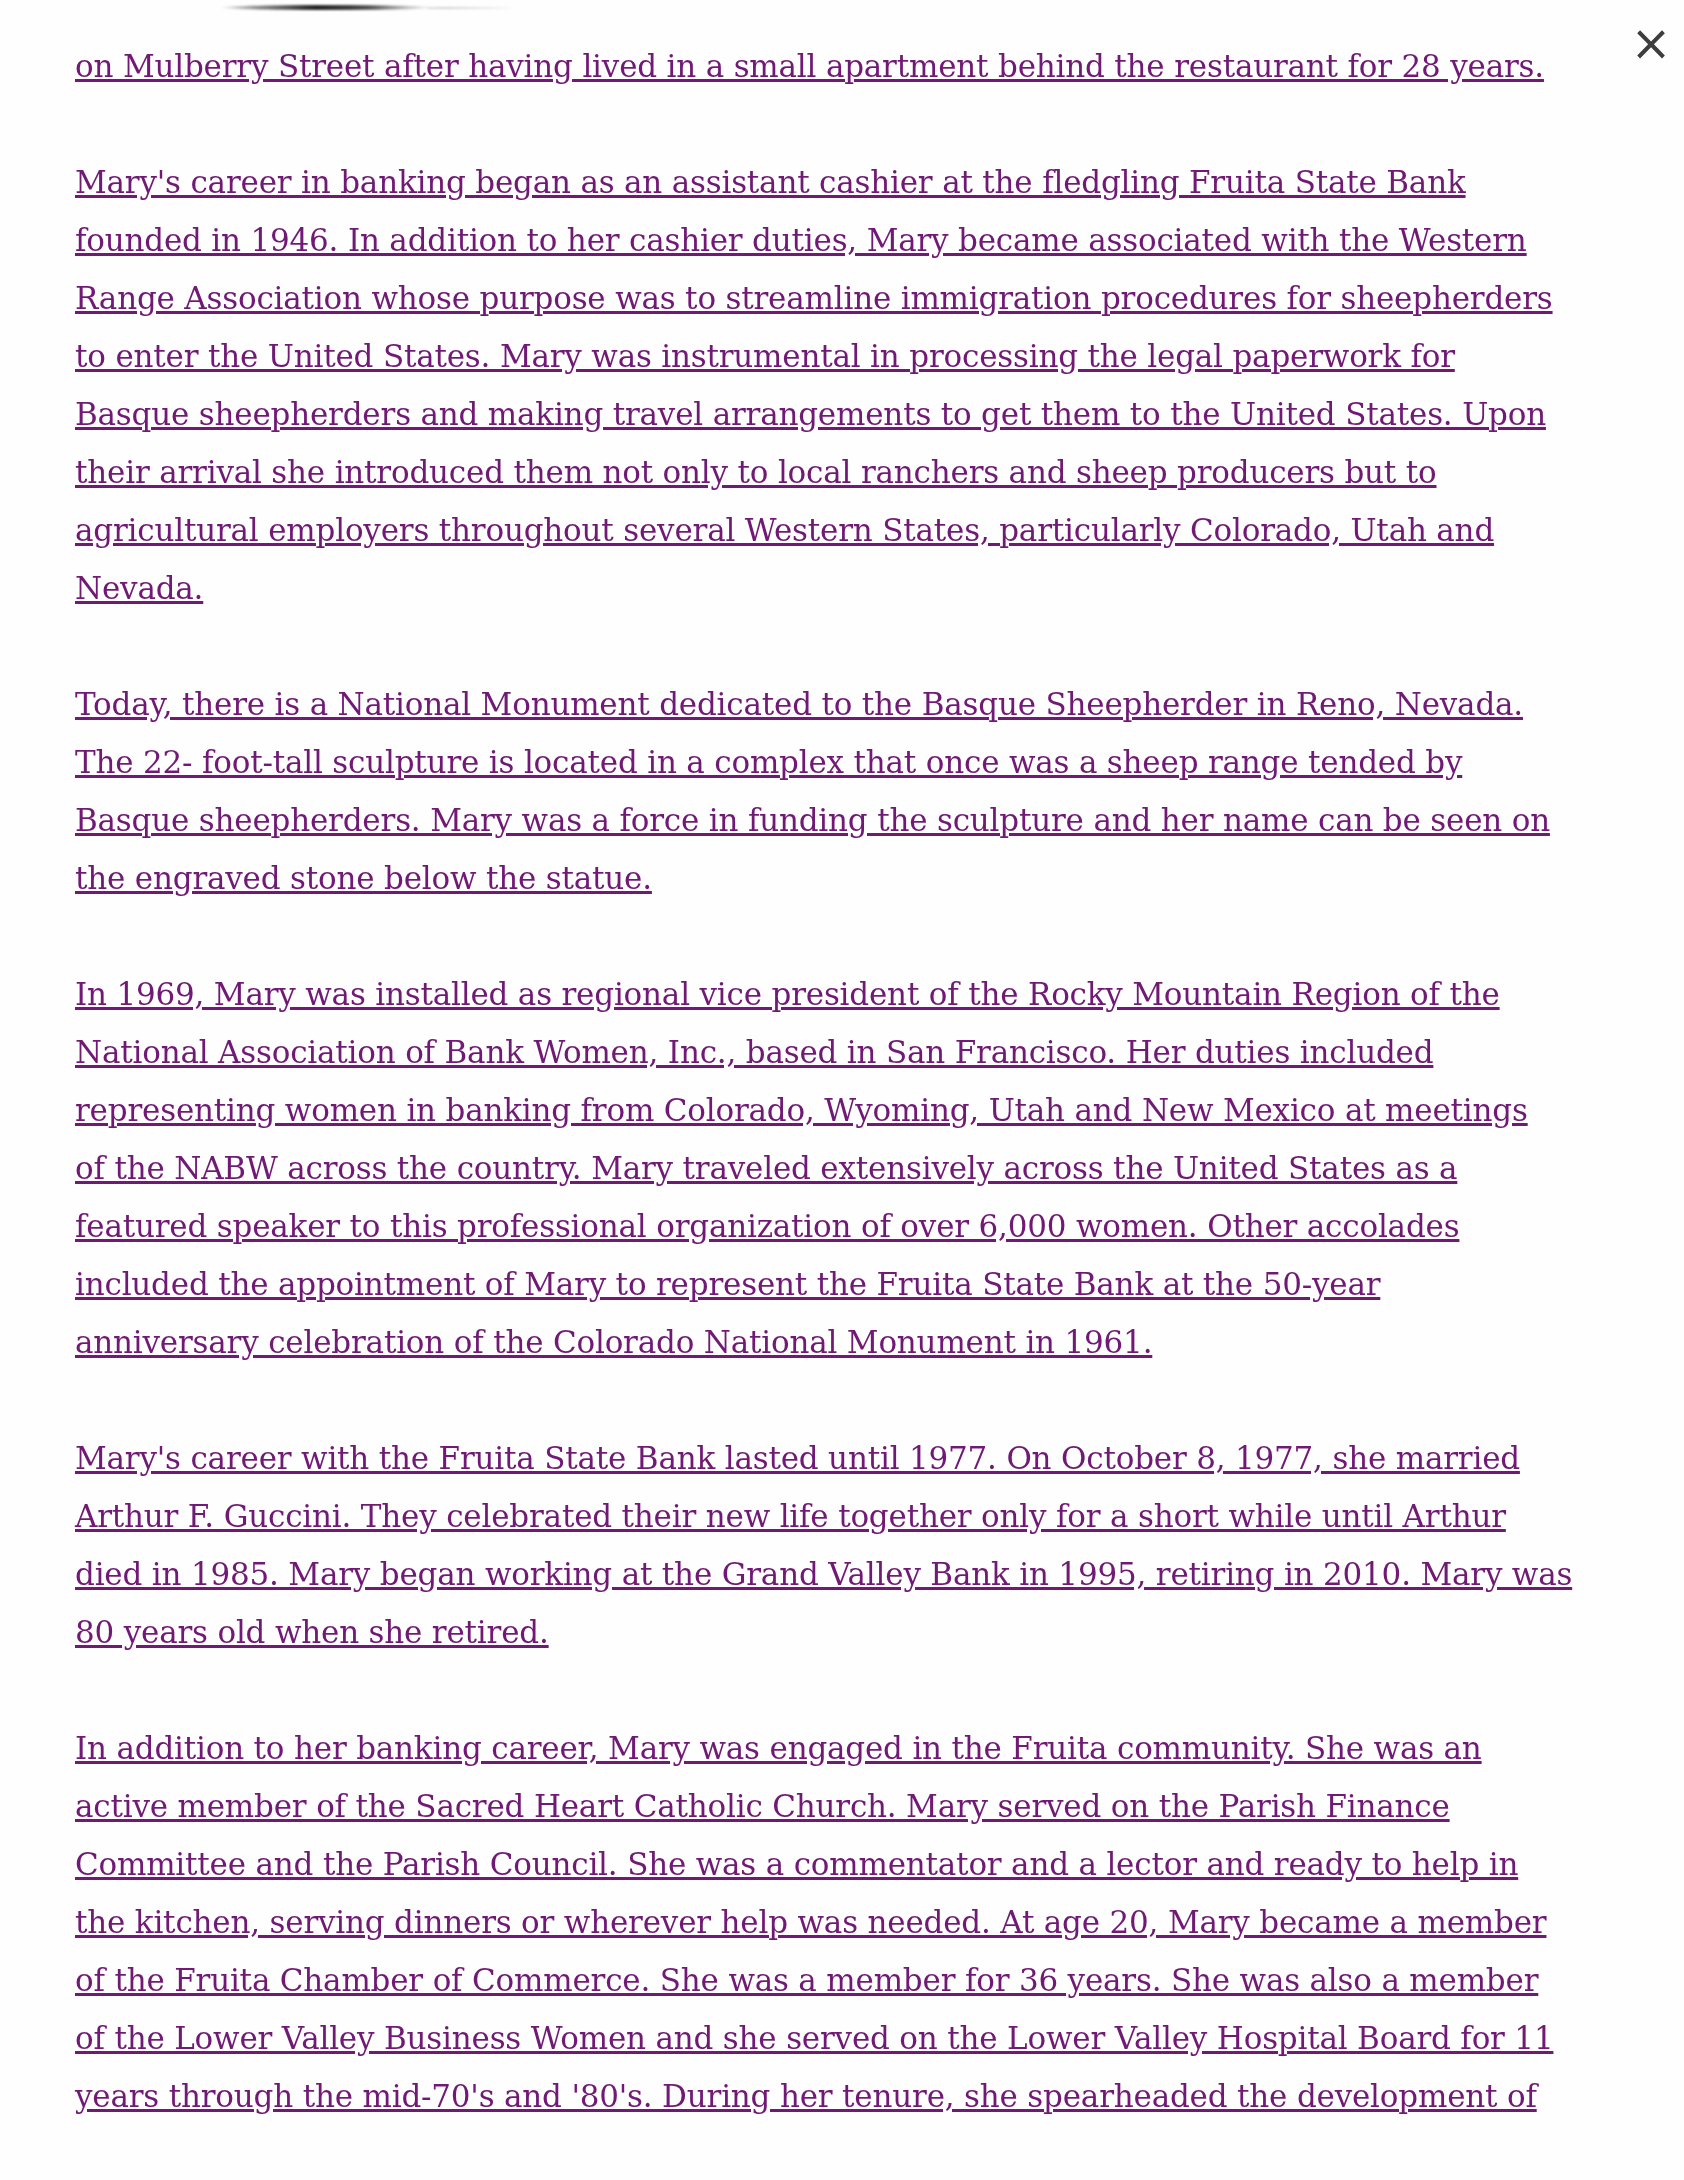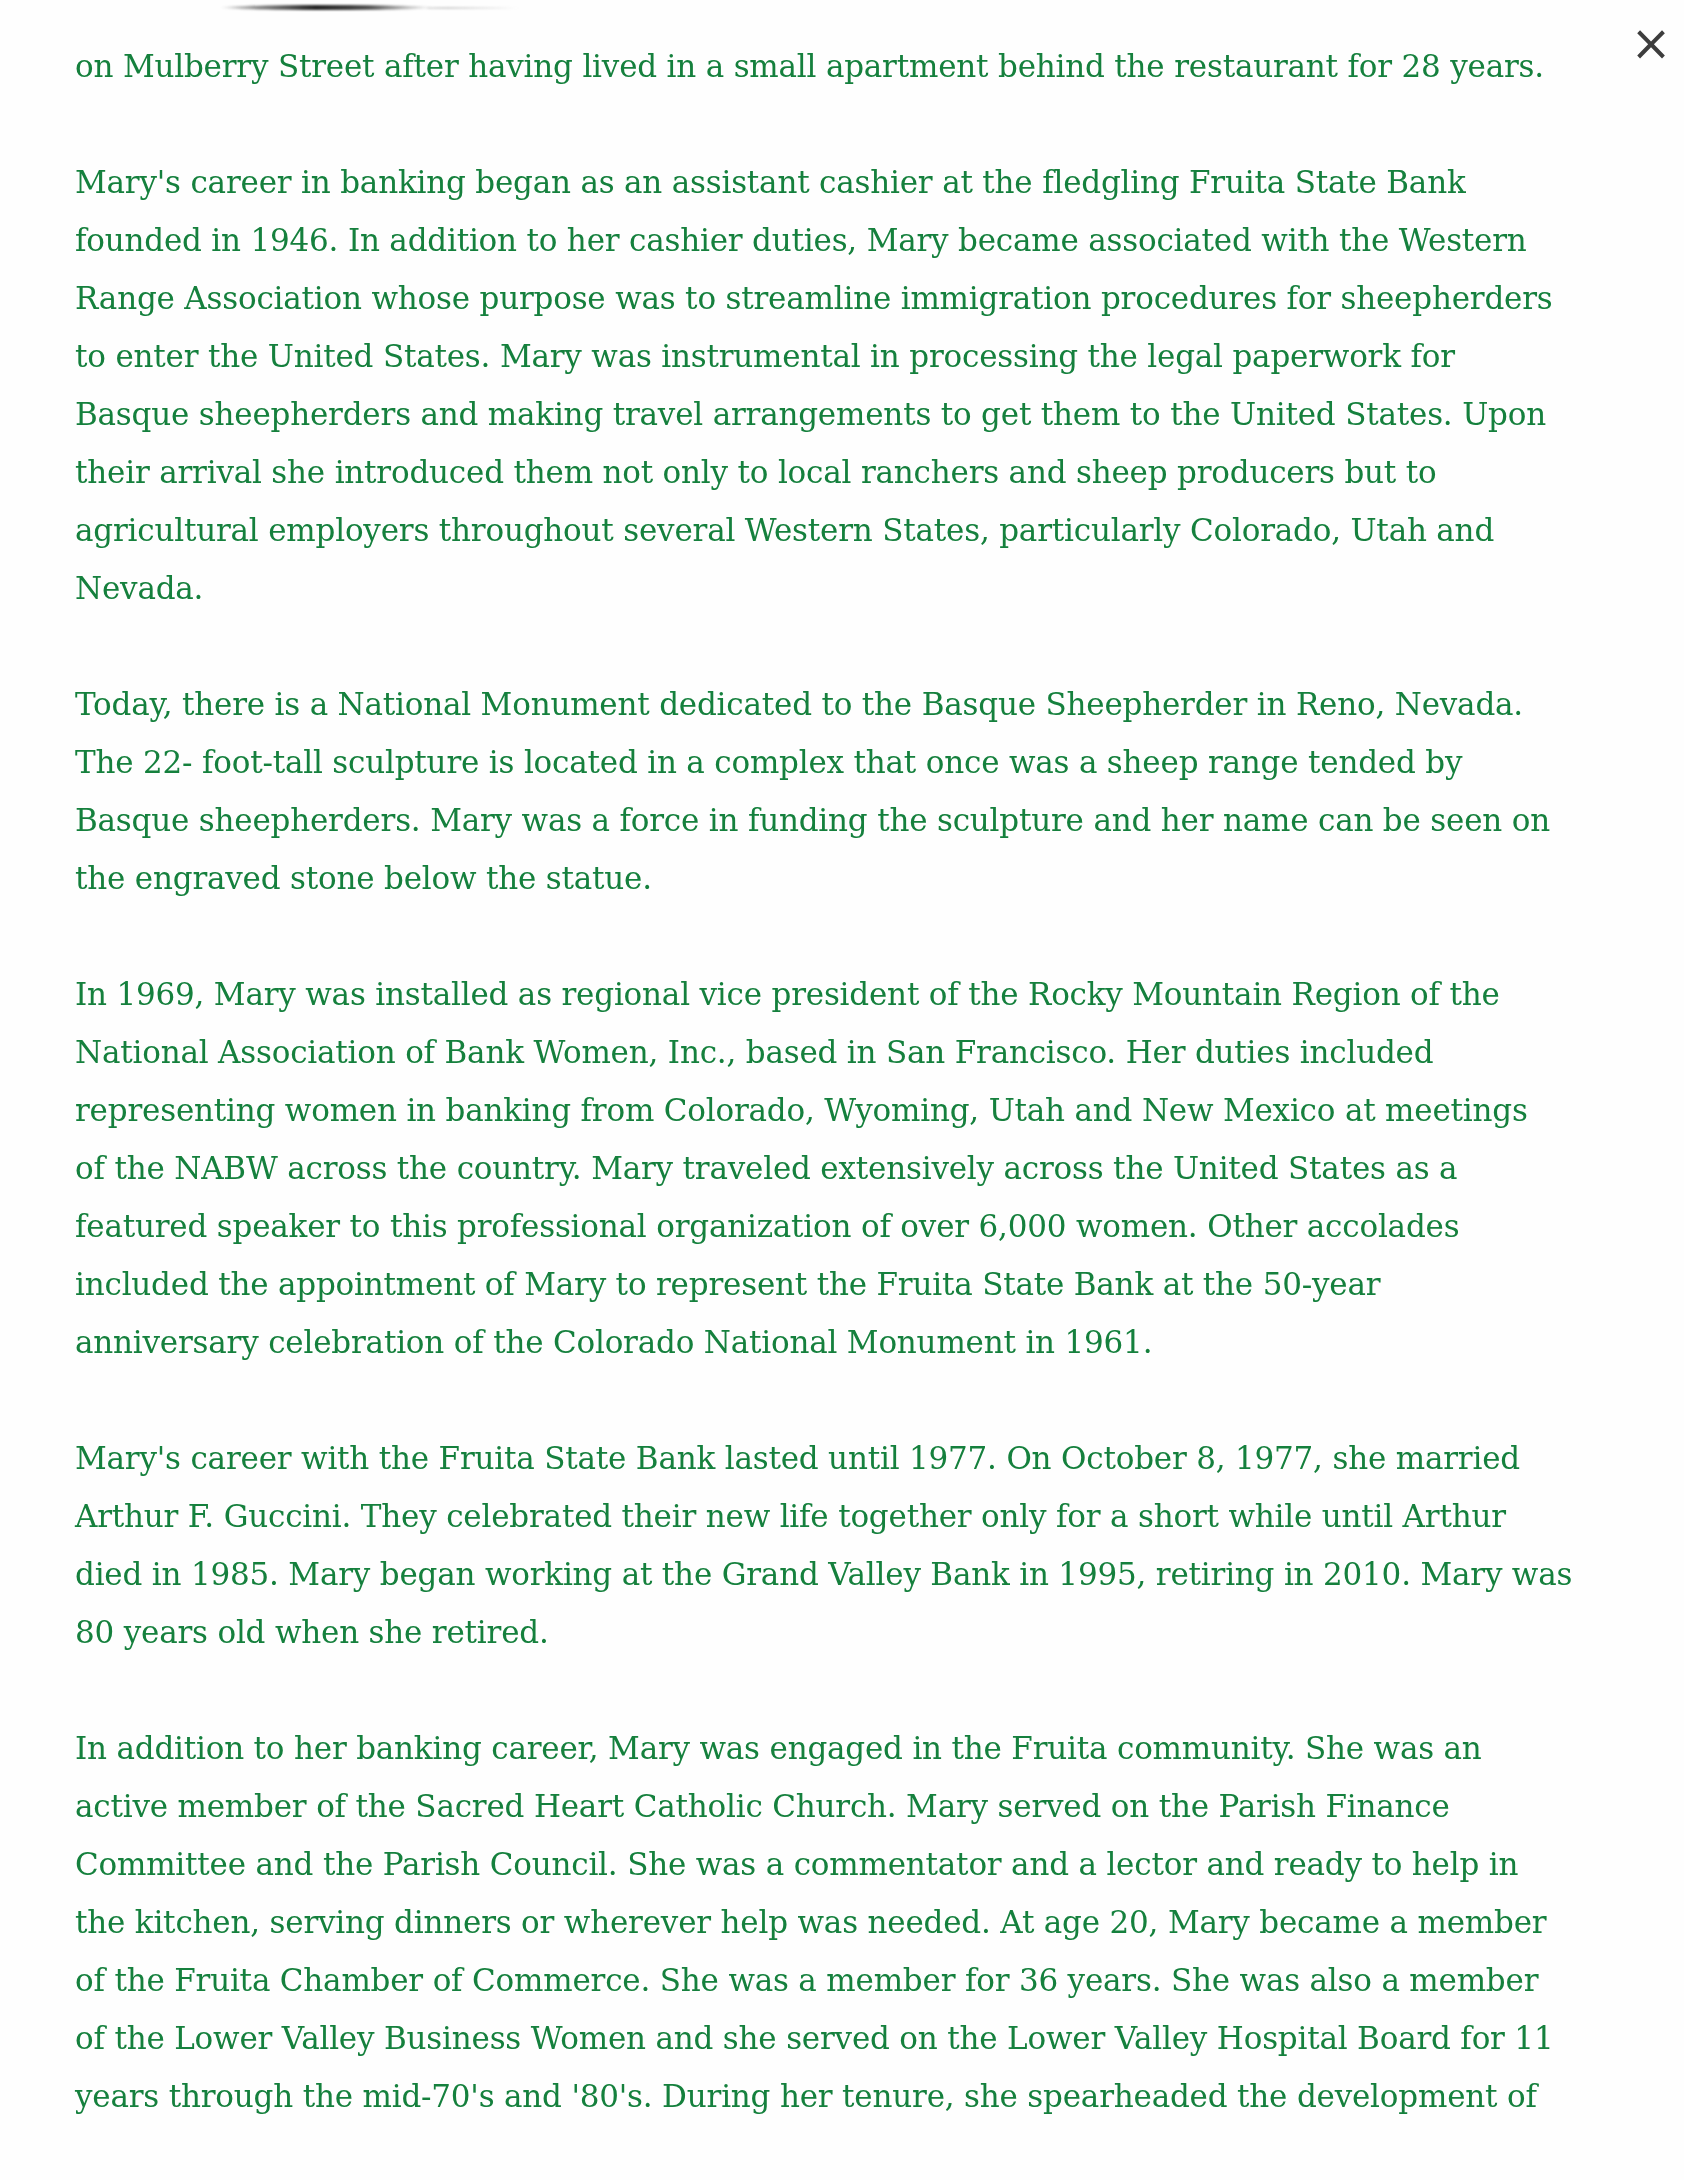--- a/index.html
+++ b/index.html
@@ -48,23 +48,24 @@
     top: 0;
     left: 0;
     right: 0;
     padding: 37px 36px 0 75px;
   }
   p.para {
     margin: 0 0 58px 0;
     font-size: 31px;
     line-height: 58px;
     letter-spacing: -0.2px;
-    color: #15803d;
+    color: #701a75;
     white-space: pre-line; 
     text-rendering: optimizeLegibility;
+    text-decoration: underline;
   }
   .close-btn {
     position: absolute;
     top: 17px;
     right: 12px;
     width: 44px;
     height: 53px;
     background: none;
     border: none;
     padding: 0;

